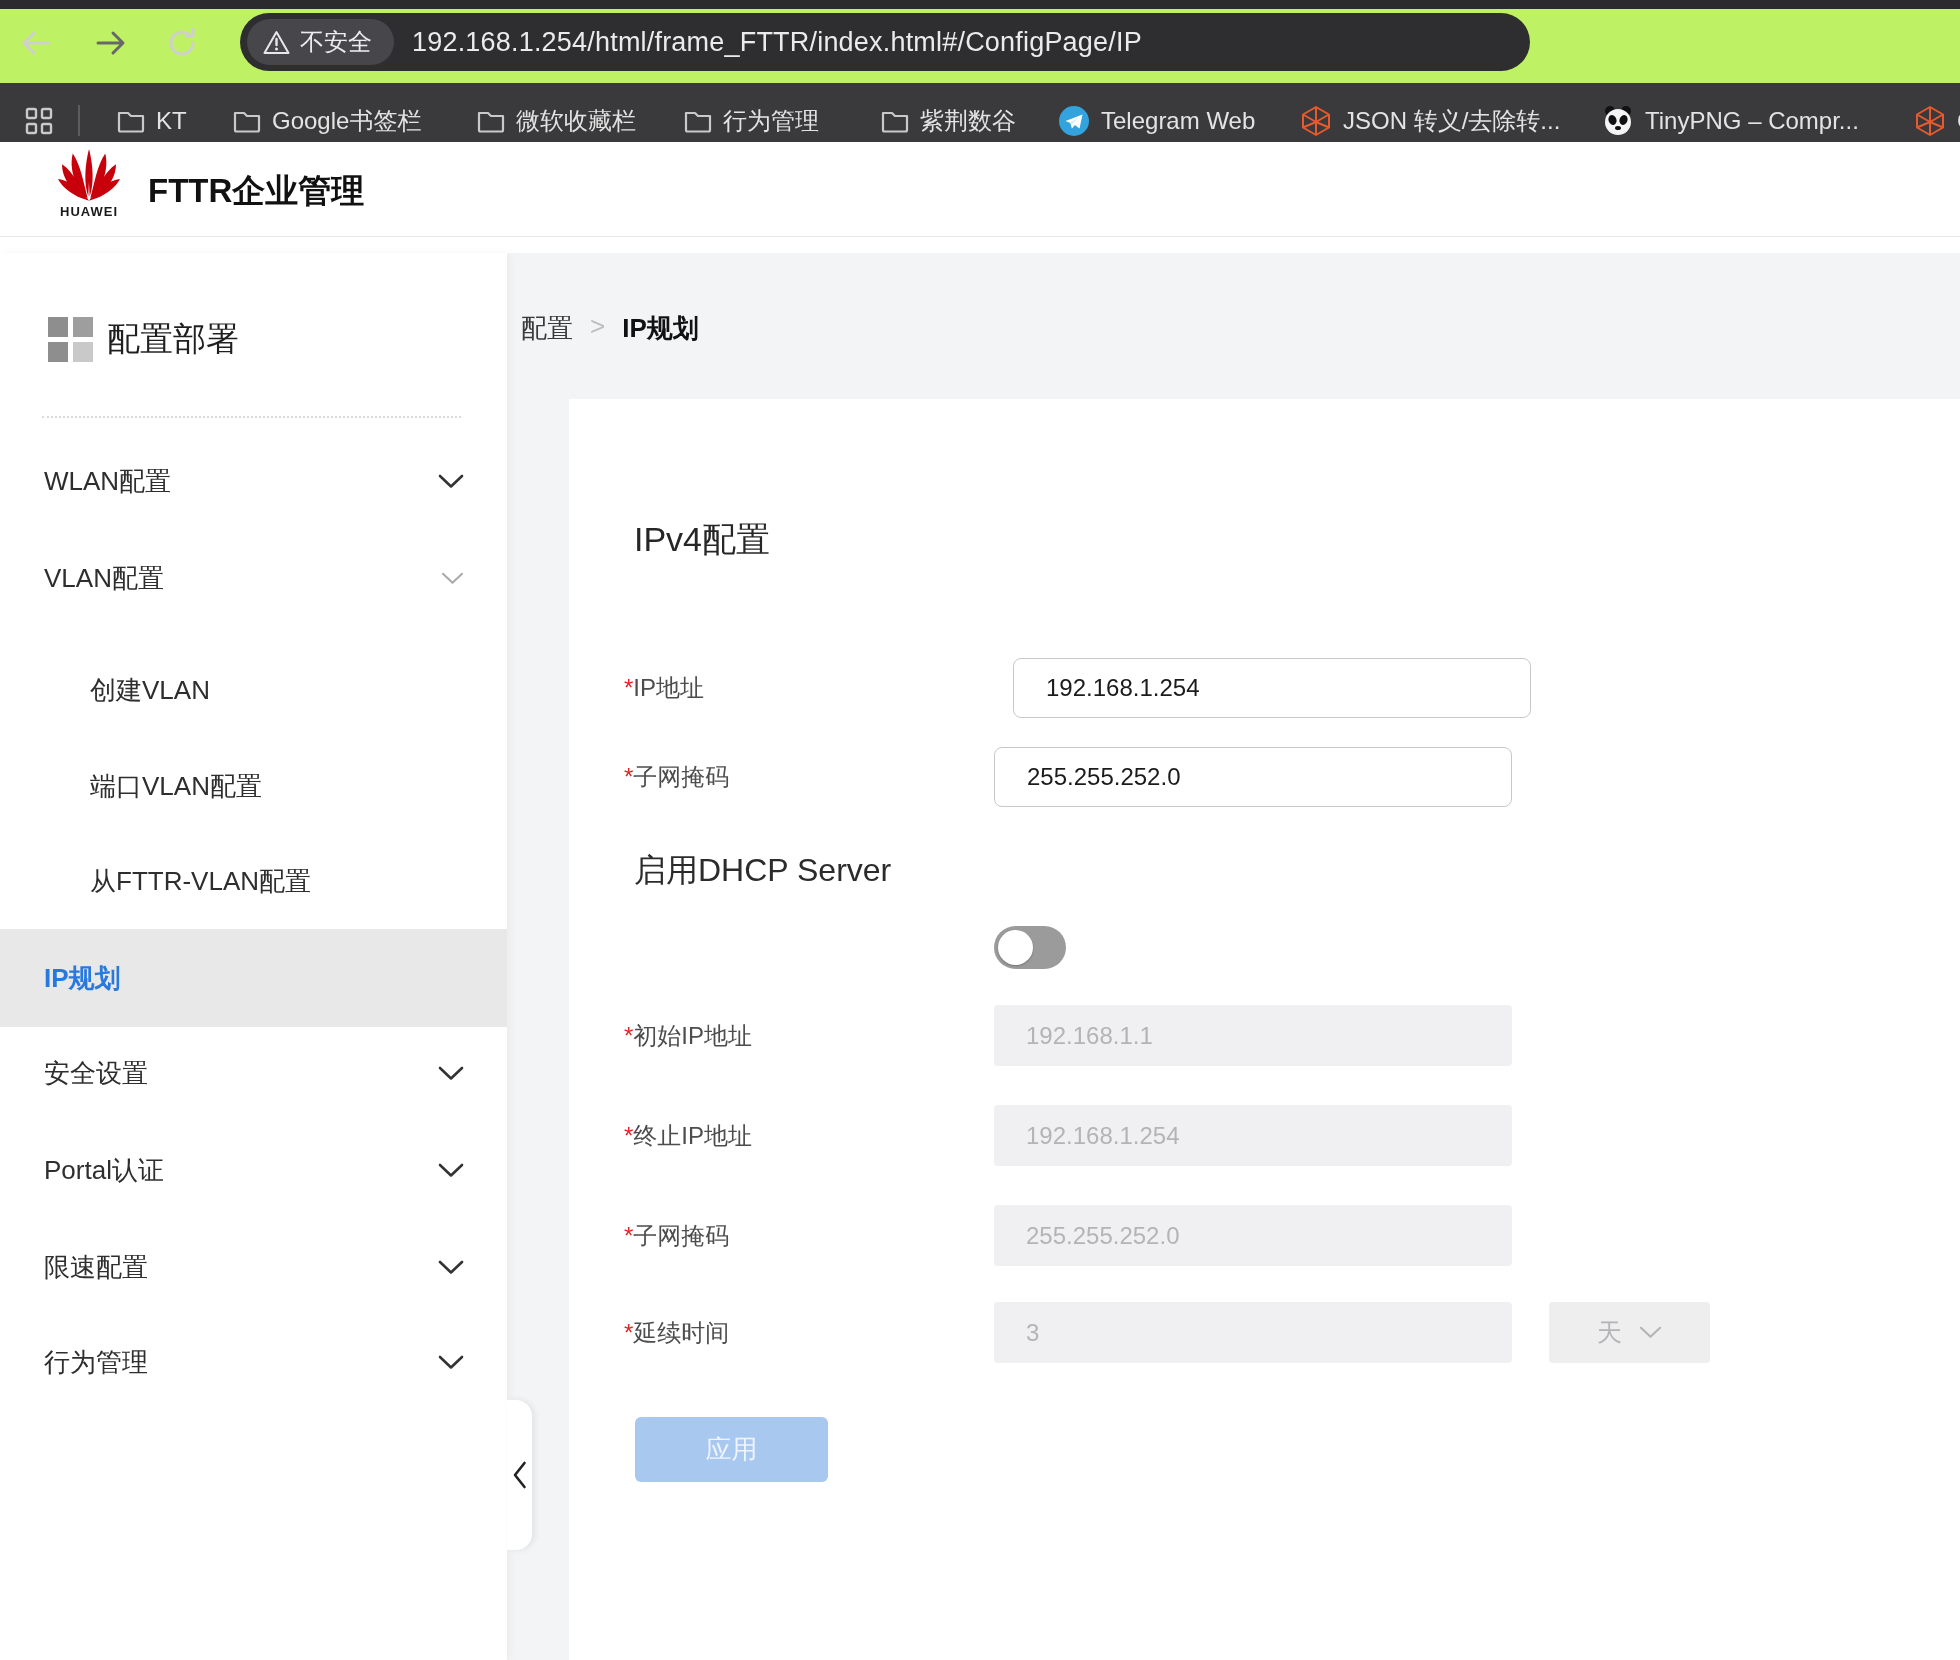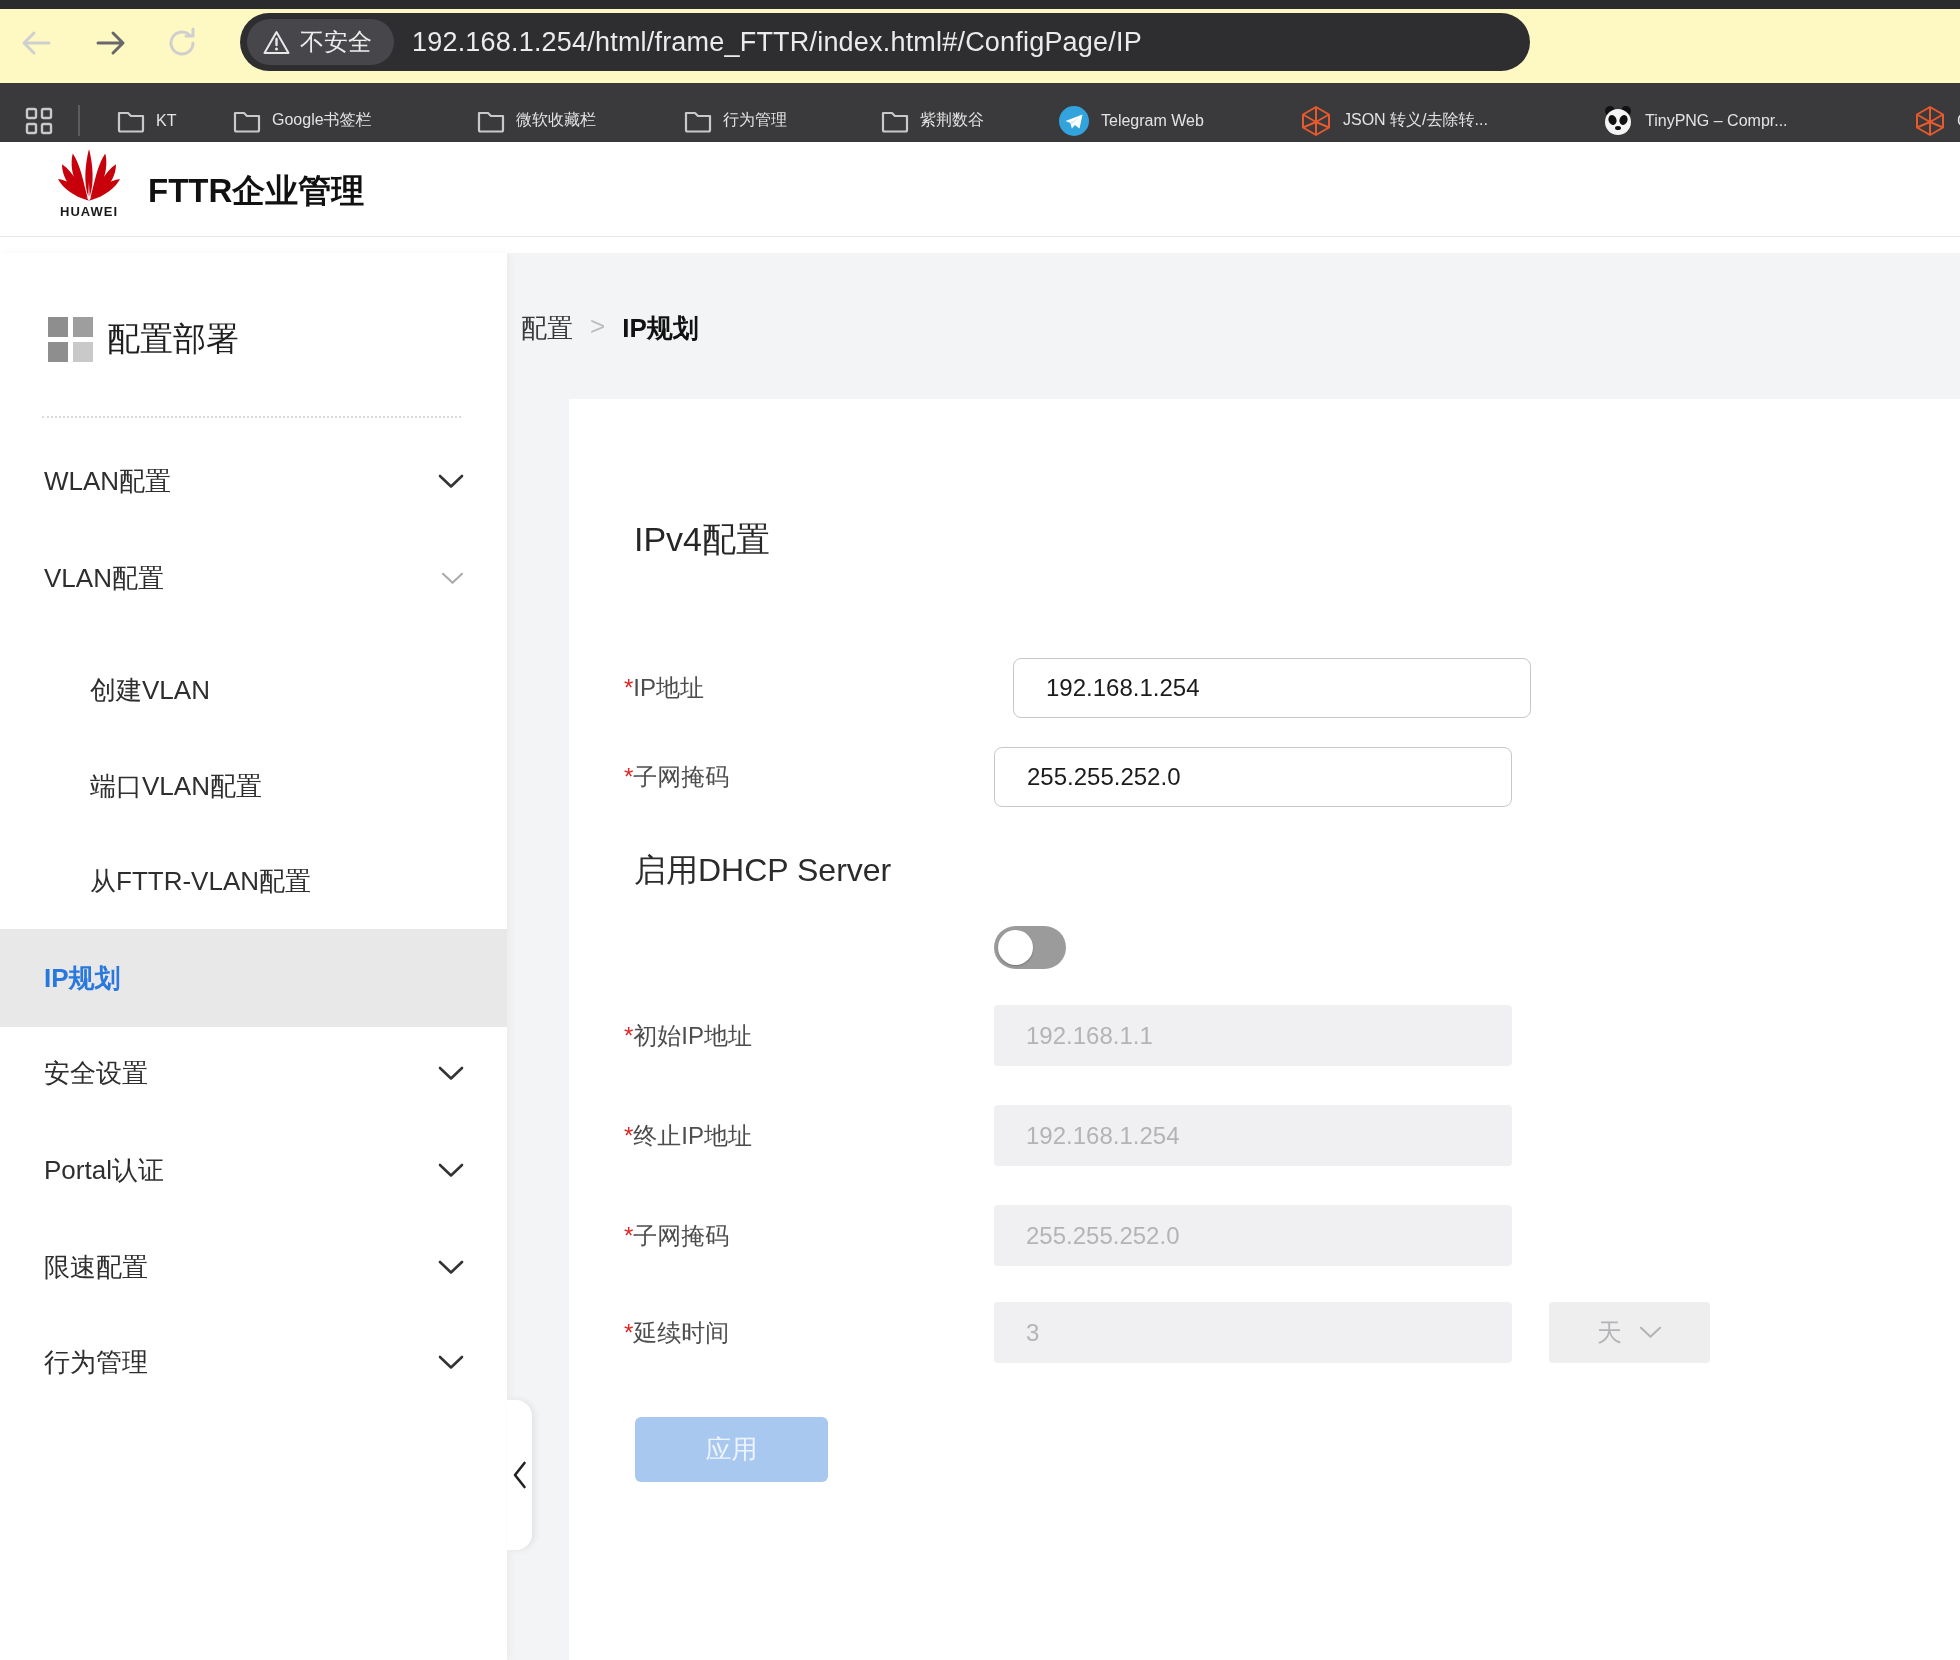--- a/index.html
+++ b/index.html
@@ -1,32 +1,32 @@
 <!DOCTYPE html>
 <html><head>
 <meta charset="utf-8">
 <style>
   * { margin:0; padding:0; box-sizing:border-box; }
   html,body { width:1960px; height:1660px; overflow:hidden;
     font-family:"Liberation Sans","DejaVu Sans",sans-serif; background:#fff; }
 
   
-  .chrome { position:absolute; left:0; top:0; width:1960px; height:158px; background:#fef9c3; }
+  .chrome { position:absolute; left:0; top:0; width:1960px; height:158px; background:#bef264; }
   .chrome-topstrip { position:absolute; left:0; top:0; width:100%; height:9px; background:#2b2b2d; }
   .nav-icon { position:absolute; top:17px; width:52px; height:52px; display:flex; align-items:center; justify-content:center; }
   .url-pill { position:absolute; left:240px; top:13px; width:1290px; height:58px; border-radius:29px;
     background:#2e2e31; display:flex; align-items:center; }
   .sec-badge { margin-left:7px; height:46px; border-radius:23px; background:#47474b;
     display:flex; align-items:center; padding:0 22px 0 16px; gap:10px; }
   .sec-badge span { color:#ececec; font-size:24px; }
   .url-text { margin-left:18px; color:#ebebeb; font-size:27px; letter-spacing:.2px; }
 
   .bookmarks { position:absolute; left:0; top:83px; width:1960px; height:75px; background:#3a3a3c; }
   .bm { position:absolute; top:0; height:75px; display:flex; align-items:center; gap:11px; }
-  .bm span { color:#e3e3e3; font-size:16px; white-space:nowrap; }
+  .bm span { color:#e3e3e3; font-size:24px; white-space:nowrap; }
   .bm-sep { position:absolute; left:78px; top:22px; width:2px; height:31px; background:#5c5c5e; }
 
   
   .app-header { position:absolute; left:0; top:142px; width:1960px; height:95px; background:#fff;
     border-bottom:1px solid #e7e7e7; }
   .logo-wrap { position:absolute; left:52px; top:6px; width:74px; text-align:center; }
   .logo-word { font-size:13px; font-weight:bold; letter-spacing:1px; color:#1a1a1a; margin-top:-2px; }
   .app-title { position:absolute; left:148px; top:27px; font-size:33px; font-weight:600; color:#111; }
 
   

